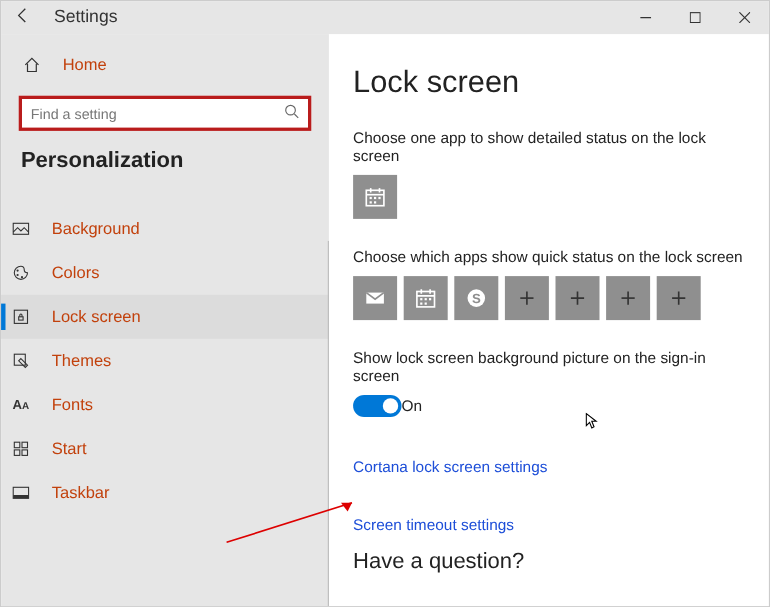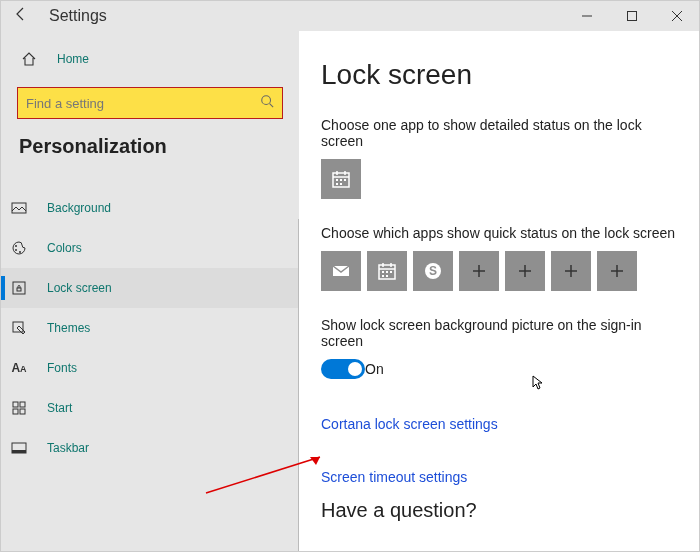--- a/index.html
+++ b/index.html
@@ -8,22 +8,22 @@
 .titlebar { height: 30px; display: flex; align-items: center; background: #e6e6e6; }
 .titlebar .back { width: 40px; text-align: center; font-size: 16px; color: #333; cursor: pointer; }
 .titlebar .title { font-size: 16px; color: #333; margin-left: 8px; }
 .titlebar .spacer { flex: 1; }
 .titlebar .winbtn { width: 45px; height: 30px; display: flex; align-items: center; justify-content: center; color: #333; }
 .titlebar .winbtn svg { width: 10px; height: 10px; }
 .body { flex: 1; display: flex; overflow: hidden; }
 .sidebar { width: 298px; background: #e6e6e6; padding-top: 8px; position: relative; }
 .home-row { display: flex; align-items: center; height: 40px; padding-left: 18px; cursor: pointer; }
 .home-row .icon, .nav-item .icon { width: 20px; display: flex; align-items: center; justify-content: center; margin-right: 18px; }
-.home-row .label, .nav-item .label { font-size: 12px; color: #0f766e; }
-.searchbox { margin: 8px 16px 12px 16px; height: 32px; border: 1px solid #b91c1c; background: #fde047; display: flex; align-items: center; padding: 0 8px; }
+.home-row .label, .nav-item .label { font-size: 15px; color: #c2410c; }
+.searchbox { margin: 8px 16px 12px 16px; height: 32px; border: 3px solid #b91c1c; background: #ffffff; display: flex; align-items: center; padding: 0 8px; }
 .searchbox input { flex: 1; border: none; background: transparent; outline: none; font-size: 13px; color: #666; }
 .searchbox input::placeholder { color: #777; }
 .category { padding: 4px 18px 12px; font-size: 20px; font-weight: 600; color: #222; }
 .nav { margin-top: 18px; }
 .nav-item { display: flex; align-items: center; height: 40px; padding-left: 8px; cursor: pointer; position: relative; }
 .nav-item.selected::before { content: ""; position: absolute; left: 0; top: 8px; bottom: 8px; width: 4px; background: #0078d7; }
 .nav-item.selected { background: #dcdcdc; }
 .divider { position: absolute; right: 0; top: 188px; bottom: 0; width: 1px; background: #bbb; }
 .main { flex: 1; padding: 28px 22px 0 22px; overflow-y: auto; color: #222; position: relative; }
 .main::-webkit-scrollbar { width: 0; }

